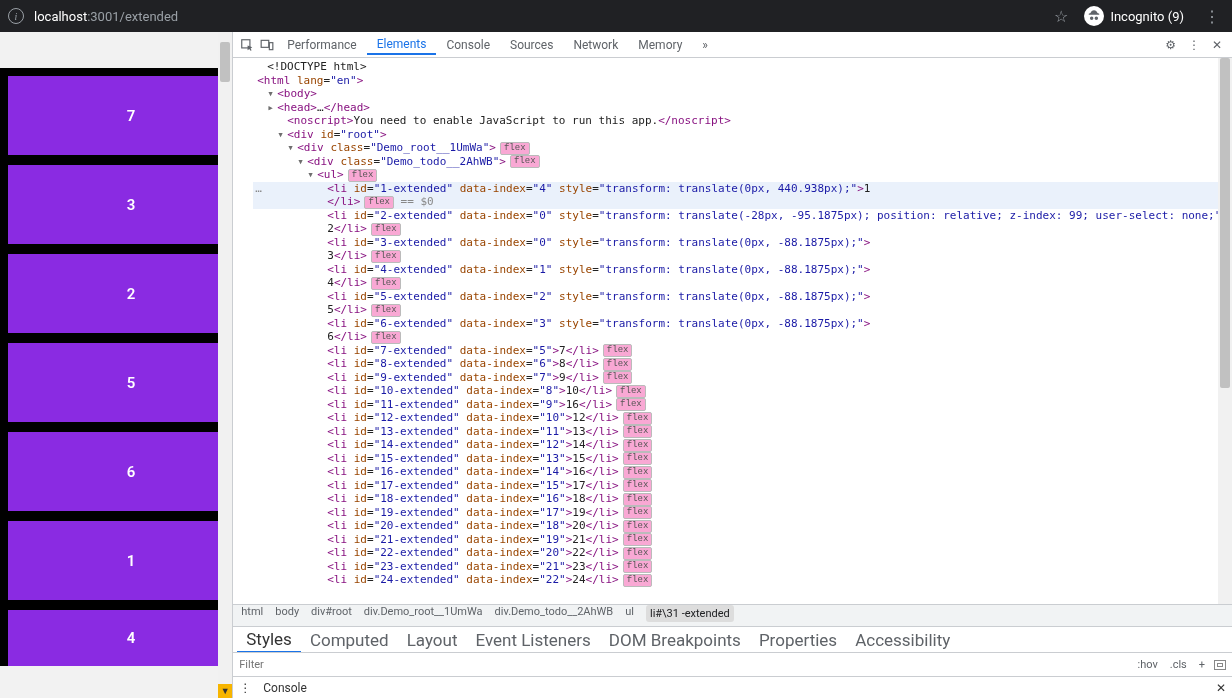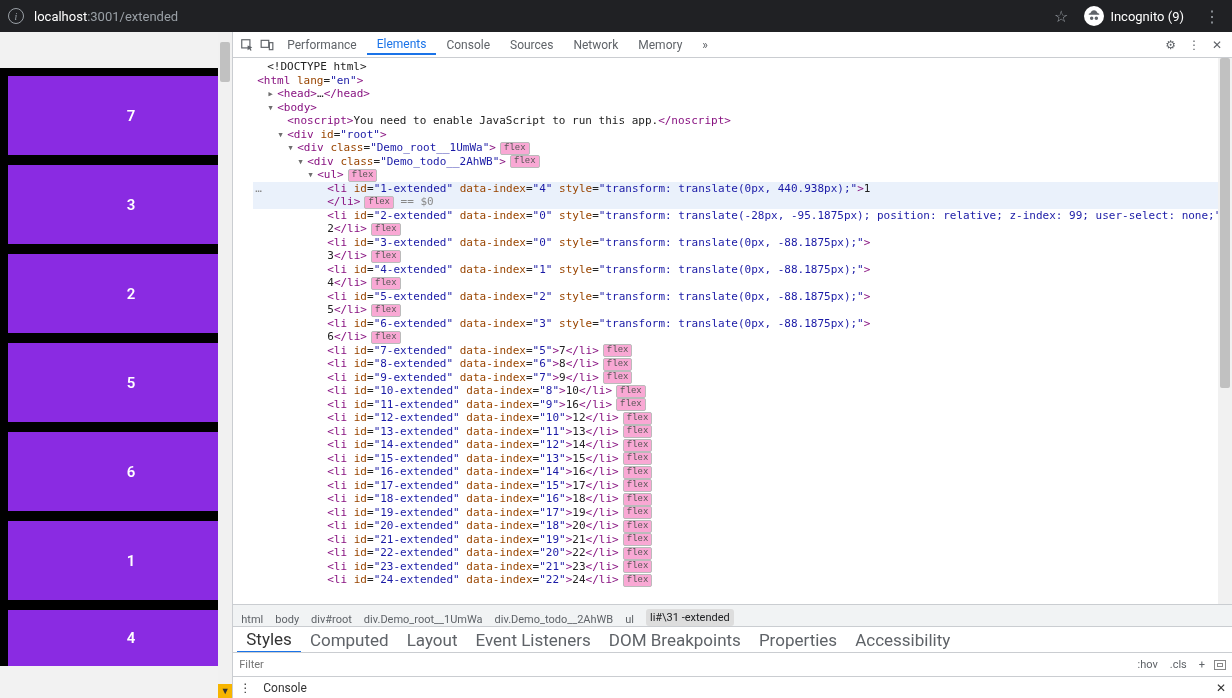--- a/index.html
+++ b/index.html
@@ -177,21 +177,21 @@
   line-height: 11px;
   background: #f9a8d4;
   font-family: Liberation Mono, monospace;
   vertical-align: middle;
 }
 .hl-line { background: #eaf1fb; }
 
 .dt-breadcrumb {
   height: 22px;
   border-top: 1px solid #cacdd1;
-  display: flex; align-items: flex-end;
+  display: flex; align-items: flex-start;
   padding: 0 8px; gap: 12px;
   font-size: 11px; color: #5f6368;
   background: #f1f3f4;
 }
 .dt-breadcrumb .bc { cursor: pointer; }
 .dt-breadcrumb .bc.active { color: #202124; background: #ddd; padding: 2px 4px; border-radius: 3px; }
 
 .dt-styles-tabs {
   height: 26px;
   border-top: 1px solid #cacdd1;
@@ -306,22 +306,22 @@
       <span class="spacer"></span>
       <span class="dt-gear">⚙</span>
       <span class="dt-more">⋮</span>
       <span class="dt-close">✕</span>
     </div>
 
     <div class="dt-elements-wrap">
     <div class="dt-elements" id="elements-tree">
           <div class="dt-line"><span class="indent" style="width:10px"></span><span class="txt">&lt;!DOCTYPE html&gt;</span></div>
           <div class="dt-line"><span class="indent" style="width:0px"></span><span class="tag">&lt;html</span> <span class="attr-name">lang</span>=<span class="attr-val">"en"</span><span class="tag">&gt;</span></div>
+          <div class="dt-line"><span class="indent" style="width:10px"></span><span class="tri">▾</span><span class="tag">&lt;body&gt;</span></div>
           <div class="dt-line"><span class="indent" style="width:10px"></span><span class="tri">▸</span><span class="tag">&lt;head&gt;</span>…<span class="tag">&lt;/head&gt;</span></div>
-          <div class="dt-line"><span class="indent" style="width:10px"></span><span class="tri">▾</span><span class="tag">&lt;body&gt;</span></div>
           <div class="dt-line"><span class="indent" style="width:30px"></span><span class="tag">&lt;noscript&gt;</span><span class="txt">You need to enable JavaScript to run this app.</span><span class="tag">&lt;/noscript&gt;</span></div>
           <div class="dt-line"><span class="indent" style="width:20px"></span><span class="tri">▾</span><span class="tag">&lt;div</span> <span class="attr-name">id</span>=<span class="attr-val">"root"</span><span class="tag">&gt;</span></div>
           <div class="dt-line"><span class="indent" style="width:30px"></span><span class="tri">▾</span><span class="tag">&lt;div</span> <span class="attr-name">class</span>=<span class="attr-val">"Demo_root__1UmWa"</span><span class="tag">&gt;</span><span class="flex-badge">flex</span></div>
           <div class="dt-line"><span class="indent" style="width:40px"></span><span class="tri">▾</span><span class="tag">&lt;div</span> <span class="attr-name">class</span>=<span class="attr-val">"Demo_todo__2AhWB"</span><span class="tag">&gt;</span><span class="flex-badge">flex</span></div>
           <div class="dt-line"><span class="indent" style="width:50px"></span><span class="tri">▾</span><span class="tag">&lt;ul&gt;</span><span class="flex-badge">flex</span></div>
           <div class="dt-line hl-line" style="position: relative;"><span class="indent" style="width:70px"></span><span class="tag">&lt;li</span> <span class="attr-name">id</span>=<span class="attr-val">"1-extended"</span> <span class="attr-name">data-index</span>=<span class="attr-val">"4"</span> <span class="attr-name">style</span>=<span class="attr-val">"transform: translate(0px, 440.938px);"</span><span class="tag">&gt;</span><span class="txt">1</span><span style="position: absolute; left: 2px; color: rgb(136, 136, 136);">…</span></div>
           <div class="dt-line hl-line"><span class="indent" style="width:70px"></span><span class="tag">&lt;/li&gt;</span><span class="flex-badge">flex</span> <span class="eq0">== $0</span></div>
           <div class="dt-line"><span class="indent" style="width:70px"></span><span class="tag">&lt;li</span> <span class="attr-name">id</span>=<span class="attr-val">"2-extended"</span> <span class="attr-name">data-index</span>=<span class="attr-val">"0"</span> <span class="attr-name">style</span>=<span class="attr-val">"transform: translate(-28px, -95.1875px); position: relative; z-index: 99; user-select: none;"</span><span class="tag">&gt;</span></div>
           <div class="dt-line"><span class="indent" style="width:70px"></span><span class="txt">2</span><span class="tag">&lt;/li&gt;</span><span class="flex-badge">flex</span></div>
           <div class="dt-line"><span class="indent" style="width:70px"></span><span class="tag">&lt;li</span> <span class="attr-name">id</span>=<span class="attr-val">"3-extended"</span> <span class="attr-name">data-index</span>=<span class="attr-val">"0"</span> <span class="attr-name">style</span>=<span class="attr-val">"transform: translate(0px, -88.1875px);"</span><span class="tag">&gt;</span></div>

